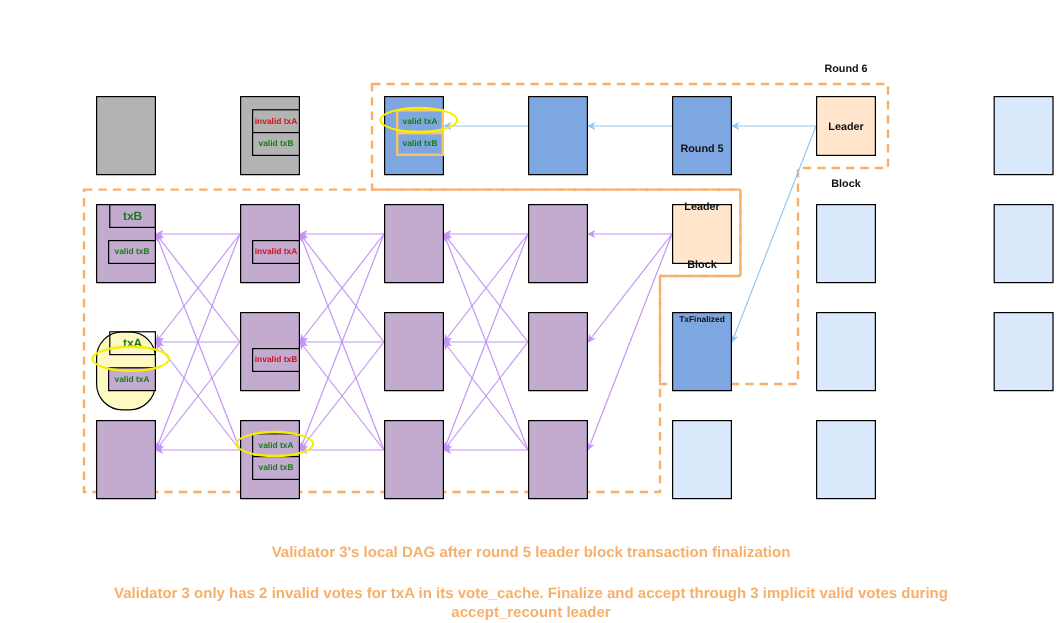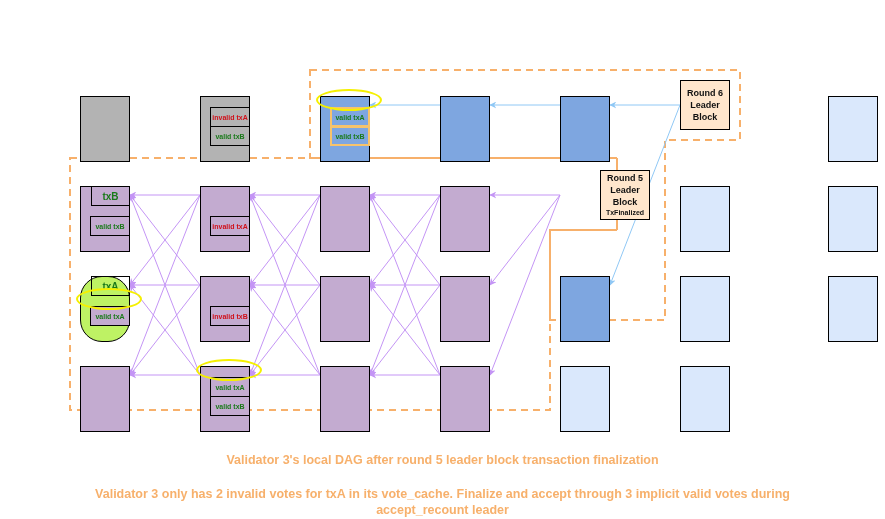--- a/index.html
+++ b/index.html
@@ -1,27 +1,27 @@
 <!DOCTYPE html>
 <html><head>
 <meta charset="utf-8">
 <style>
   html, body { margin: 0; padding: 0; background: #ffffff; }
   body { width: 885px; height: 519px; position: relative; overflow: hidden;
          font-family: "Liberation Sans", sans-serif; }
   #diagram { position: absolute; left: 0; top: 0; width: 885px; height: 519px; }
   .block { position: absolute; width: 50px; height: 66px; box-sizing: border-box;
-           border: 1.2px solid #000; margin-top: 16px; }
+           border: 1.2px solid #000; }
   .sub { position: absolute; box-sizing: border-box; border: 1.2px solid #000;
          font-size: 7px; font-weight: bold; display: flex; align-items: center;
          justify-content: center; white-space: nowrap; }
   .leader { position: absolute; width: 50px; height: 50px; box-sizing: border-box;
             border: 1.2px solid #000; background: #ffe6cc; display: flex;
             flex-direction: column; align-items: center; justify-content: center;
-            font-size: 9px; font-weight: bold; line-height: 12px; color: #111; }
+            font-size: 9px; font-weight: bold; line-height: 12px; color: #111; gap: 36px; }
   .leader .small { font-size: 7px; line-height: 10px; }
   .caption { position: absolute; left: 0; width: 885px; text-align: center;
              color: #f7b06b; font-weight: bold; font-size: 12.5px; }
   .ellipse { position: absolute; box-sizing: border-box; border: 2.5px solid #f5f000;
              border-radius: 50%; }
 </style>
 </head>
 <body>
 
 <div id="diagram">
@@ -92,21 +92,21 @@
         <div class="sub" style="left: 10px; top: -1px; width: 39px; height: 20px; font-size: 10px; color: rgb(26, 122, 26);">txB</div>
         <div class="sub" style="left: 9px; top: 29px; width: 40px; height: 20px; background: rgb(195, 171, 208); border-color: rgb(0, 0, 0); color: rgb(26, 122, 26);">valid txB</div>
       </div>
       <div class="block" style="left: 200px; top: 170px; background: rgb(195, 171, 208);">
         <div class="sub" style="left: 9px; top: 29px; width: 40px; height: 20px; background: rgb(195, 171, 208); border-color: rgb(0, 0, 0); color: rgb(208, 16, 26);">invalid txA</div>
       </div>
       <div class="block" style="left: 320px; top: 170px; background: rgb(195, 171, 208);"></div>
       <div class="block" style="left: 440px; top: 170px; background: rgb(195, 171, 208);"></div>
       <div class="block" style="left: 680px; top: 170px; background: rgb(218, 232, 252);"></div>
       <div class="block" style="left: 828px; top: 170px; background: rgb(218, 232, 252);"></div>
-      <div class="block" style="left: 80px; top: 260px; background: #bef264; border-radius: 22px;">
+      <div class="block" style="left: 80px; top: 276px; background: #fef9c3; border-radius: 22px;">
         <div class="sub" style="left: 10px; top: -1px; width: 39px; height: 20px; font-size: 10px; color: rgb(26, 122, 26);">txA</div>
         <div class="sub" style="left: 9px; top: 29px; width: 40px; height: 20px; background: rgb(195, 171, 208); border-color: rgb(0, 0, 0); color: rgb(26, 122, 26);">valid txA</div>
       </div>
       <div class="block" style="left: 200px; top: 260px; background: rgb(195, 171, 208);">
         <div class="sub" style="left: 9px; top: 29px; width: 40px; height: 20px; background: rgb(195, 171, 208); border-color: rgb(0, 0, 0); color: rgb(208, 16, 26);">invalid txB</div>
       </div>
       <div class="block" style="left: 320px; top: 260px; background: rgb(195, 171, 208);"></div>
       <div class="block" style="left: 440px; top: 260px; background: rgb(195, 171, 208);"></div>
       <div class="block" style="left: 560px; top: 260px; background: rgb(126, 166, 224);"></div>
       <div class="block" style="left: 680px; top: 260px; background: rgb(218, 232, 252);"></div>
@@ -115,21 +115,21 @@
       <div class="block" style="left: 200px; top: 350px; background: rgb(195, 171, 208);">
         <div class="sub" style="left: 9px; top: 10px; width: 40px; height: 20px; background: rgb(195, 171, 208); border-color: rgb(0, 0, 0); color: rgb(26, 122, 26);">valid txA</div>
         <div class="sub" style="left: 9px; top: 29px; width: 40px; height: 20px; background: rgb(195, 171, 208); border-color: rgb(0, 0, 0); color: rgb(26, 122, 26);">valid txB</div>
       </div>
       <div class="block" style="left: 320px; top: 350px; background: rgb(195, 171, 208);"></div>
       <div class="block" style="left: 440px; top: 350px; background: rgb(195, 171, 208);"></div>
       <div class="block" style="left: 560px; top: 350px; background: rgb(218, 232, 252);"></div>
       <div class="block" style="left: 680px; top: 350px; background: rgb(218, 232, 252);"></div>
     </div>
 
-  <div class="leader" id="leader5" style="left:560px;top:170px;margin-left:40px;">
+  <div class="leader" id="leader5" style="left:560px;top:170px;">
     <span>Round 5</span>
     <span>Leader</span>
     <span>Block</span>
     <span class="small">TxFinalized</span>
   </div>
   <div class="leader" id="leader6" style="left:680px;top:80px;">
     <span>Round 6</span>
     <span>Leader</span>
     <span>Block</span>
   </div>

